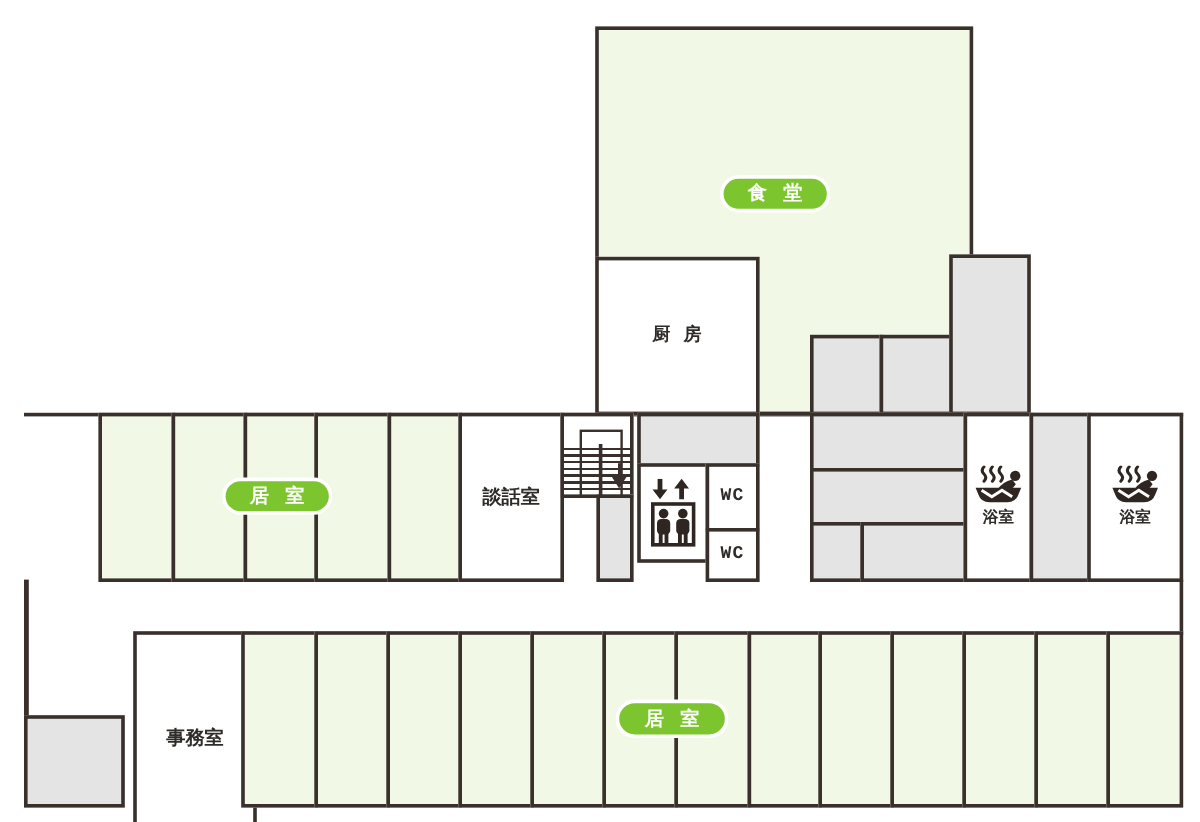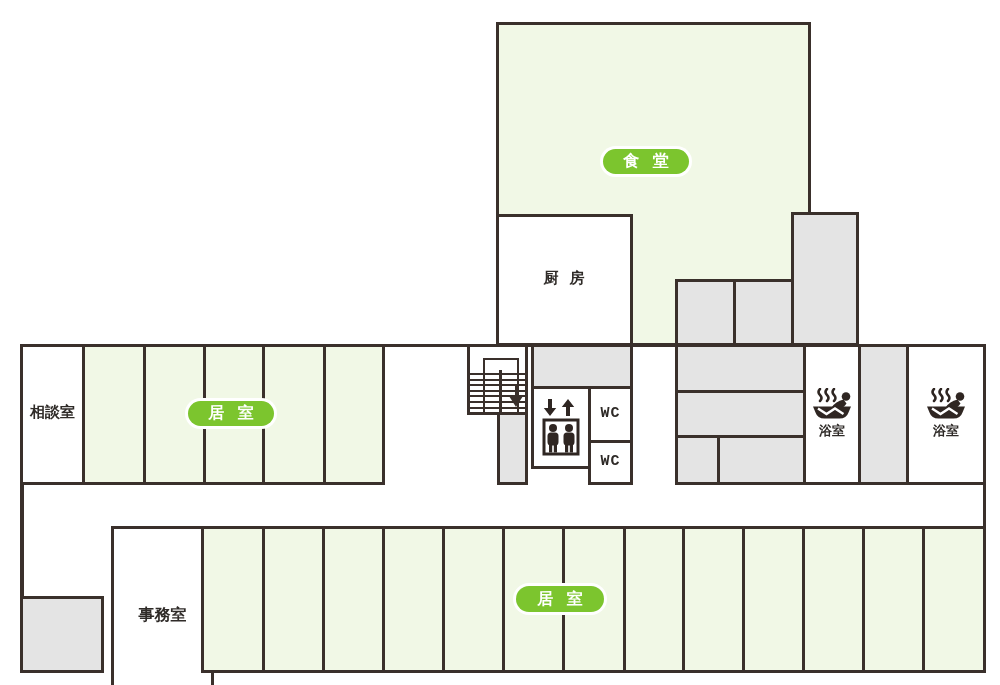--- a/index.html
+++ b/index.html
@@ -49,28 +49,28 @@
   <div class="wallseg" style="left:20px;top:343.5px;width:966px;height:3.5px;"></div>
 
   <div class="room green" style="left:496px;top:22px;width:315px;height:324px;"></div>
   <div class="room white" style="left:496px;top:214px;width:137px;height:132px;">
     <span class="rlabel kitchen-label">厨 房</span>
   </div>
   <div class="room gray" style="left:675px;top:279px;width:61px;height:67px;"></div>
   <div class="room gray" style="left:733px;top:279px;width:61px;height:67px;"></div>
   <div class="room gray" style="left:791px;top:212px;width:68px;height:134px;"></div>
 
-  <div class="room white" style="left:20px;top:344px;width:65px;height:141px;">
-    <span class="rlabel" style="letter-spacing:0;font-size:15px;">相談室</span>
-  </div>
   <div class="room green" style="left:82px;top:344px;width:64px;height:141px;"></div>
   <div class="room green" style="left:143px;top:344px;width:63px;height:141px;"></div>
   <div class="room green" style="left:203px;top:344px;width:62px;height:141px;"></div>
   <div class="room green" style="left:262px;top:344px;width:64px;height:141px;"></div>
   <div class="room green" style="left:323px;top:344px;width:62px;height:141px;"></div>
+  <div class="room white" style="left:382px;top:344px;width:88px;height:141px;">
+    <span class="rlabel" style="letter-spacing:0;">談話室</span>
+  </div>
 
   <div class="room white" style="left:467px;top:344px;width:61px;height:71px;"></div>
   <div class="stair-innerbox" style="left:483px;top:358px;width:36px;height:57px;"></div>
   <div class="stair-treads" style="left:470px;top:373px;width:55px;height:41px;"></div>
   <div class="stair-rail" style="left:499px;top:370px;width:3px;height:45px;"></div>
   <div class="stair-arrow-stem" style="left:515px;top:386px;width:2.5px;height:12px;"></div>
   <div class="stair-arrow-head" style="left:509px;top:396px;"></div>
   <div class="room gray" style="left:497px;top:412px;width:31px;height:73px;"></div>
 
   <div class="room gray" style="left:531px;top:344px;width:102px;height:45px;"></div>

